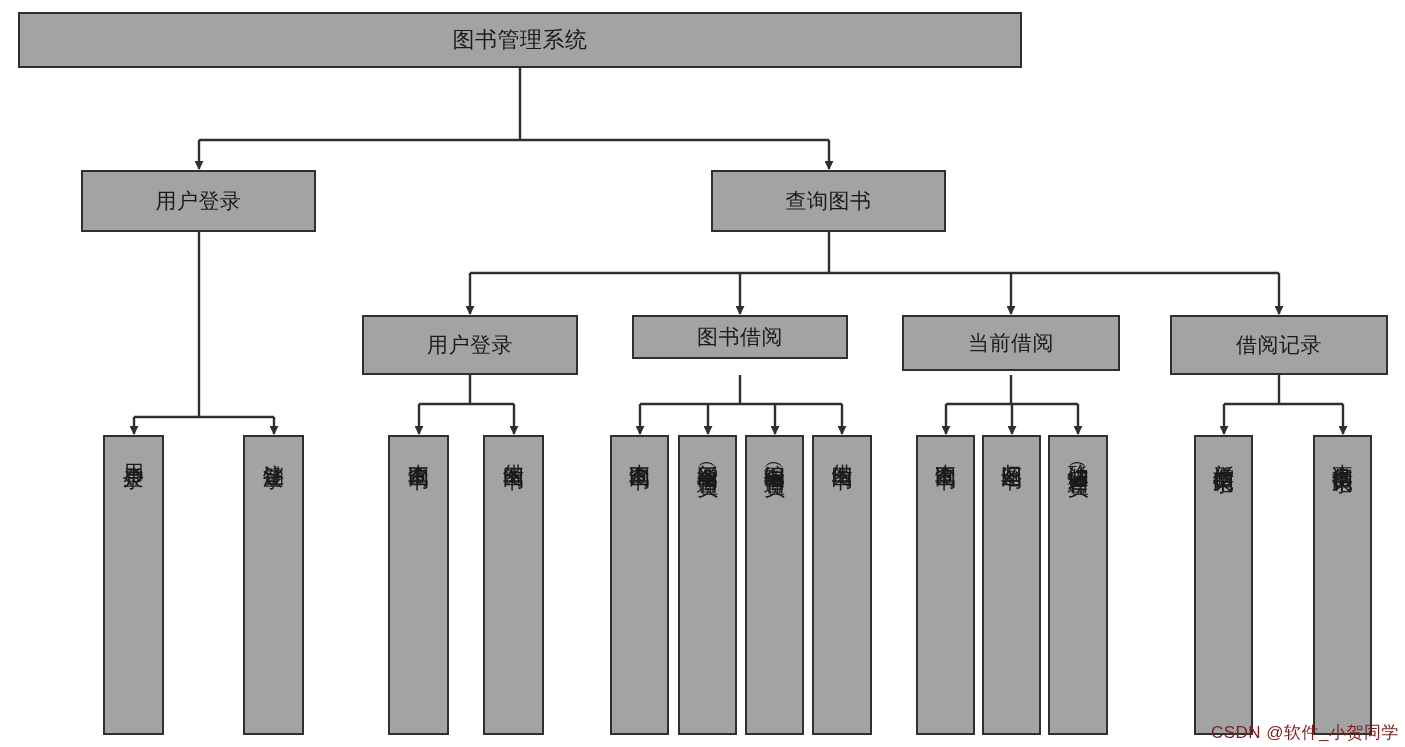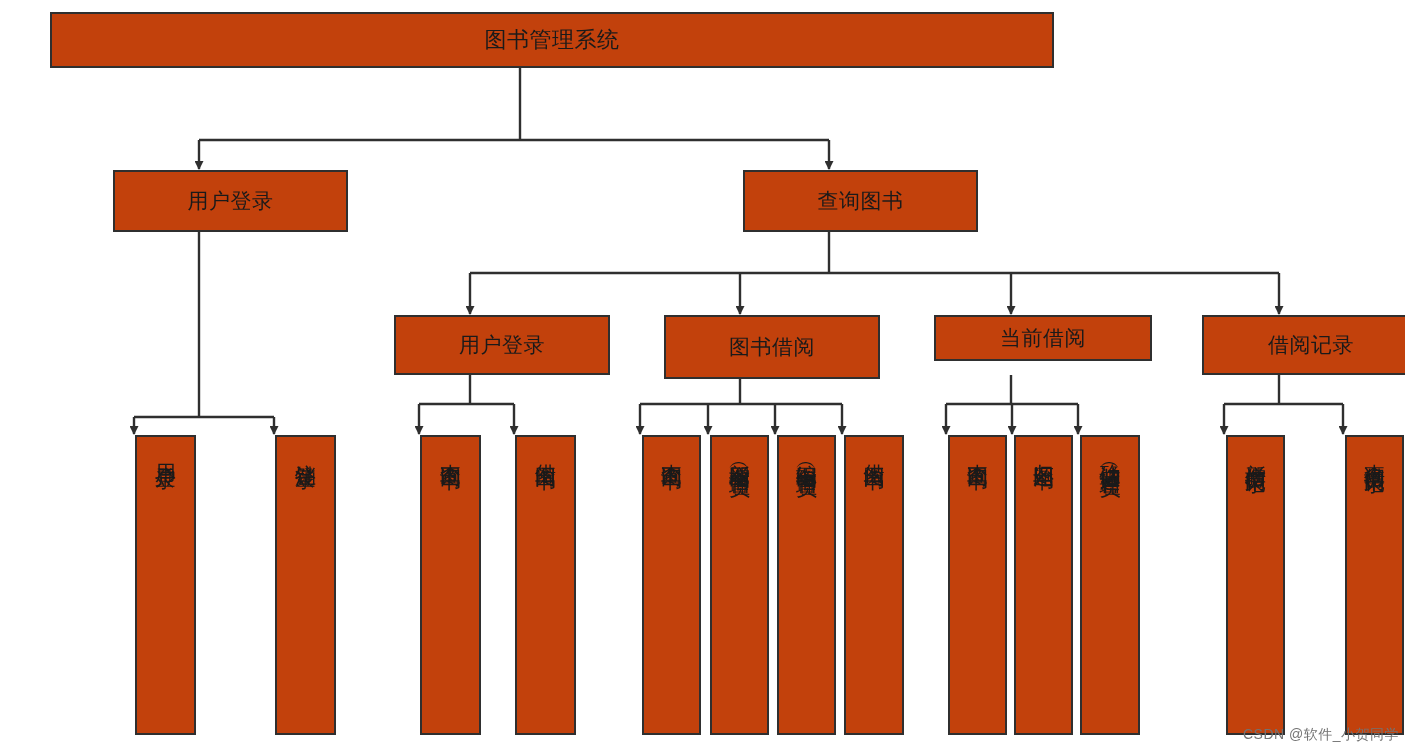--- a/index.html
+++ b/index.html
@@ -22,27 +22,26 @@
     position: absolute;
     left: 0;
     top: 0;
     width: 1405px;
     height: 747px;
     pointer-events: none;
   }
   .node {
     position: absolute;
     box-sizing: border-box;
-    background: #c2410c;
+    background: #a3a3a3;
     border: 2px solid #2f2f2f;
     display: flex;
     align-items: center;
     justify-content: center;
     color: #1a1a1a;
-    margin-left: 32px;
   }
   .node-label {
     display: block;
     text-align: center;
     line-height: 1.18;
     white-space: nowrap;
   }
   
   .node.horiz .node-label {
     font-size: 21px;
@@ -62,22 +61,22 @@
     text-orientation: upright;
     font-size: 21px;
     line-height: 1.05;
     letter-spacing: 2px;
     white-space: pre-line;
   }
   #watermark {
     position: absolute;
     right: 6px;
     bottom: 3px;
-    font-size: 14px;
-    color: #737373;
+    font-size: 17px;
+    color: #7f1d1d;
     letter-spacing: 0.5px;
     white-space: nowrap;
     text-align: right;
   }
 </style>
 </head>
 <body>
 
 <div id="diagram-root">
 
@@ -130,24 +129,24 @@
       </div>
       <div class="node horiz" style="left: 81px; top: 170px; width: 235px; height: 62px;">
         <span class="node-label">用户登录</span>
       </div>
       <div class="node horiz" style="left: 711px; top: 170px; width: 235px; height: 62px;">
         <span class="node-label">查询图书</span>
       </div>
       <div class="node horiz" style="left: 362px; top: 315px; width: 216px; height: 60px;">
         <span class="node-label">用户登录</span>
       </div>
-      <div class="node horiz" style="left: 632px; top: 315px; width: 216px; height: 64px;">
+      <div class="node horiz" style="left: 632px; top: 315px; width: 216px; height: 44px;">
         <span class="node-label">图书借阅</span>
       </div>
-      <div class="node horiz" style="left: 902px; top: 315px; width: 218px; height: 46px;">
+      <div class="node horiz" style="left: 902px; top: 315px; width: 218px; height: 56px;">
         <span class="node-label">当前借阅</span>
       </div>
       <div class="node horiz" style="left: 1170px; top: 315px; width: 218px; height: 60px;">
         <span class="node-label">借阅记录</span>
       </div>
       <div class="node vert" style="left: 103px; top: 435px; width: 61px; height: 300px;">
         <span class="node-label">用户登录</span>
       </div>
       <div class="node vert" style="left: 243px; top: 435px; width: 61px; height: 300px;">
         <span class="node-label">注销登录</span>

